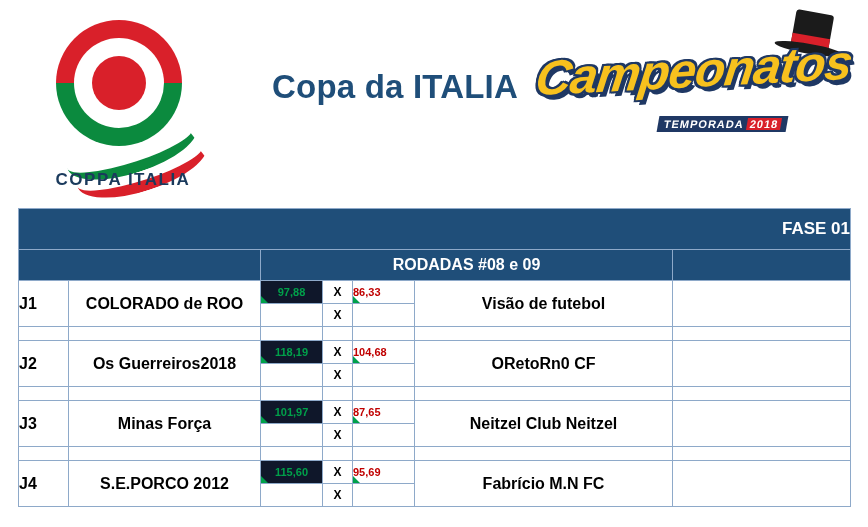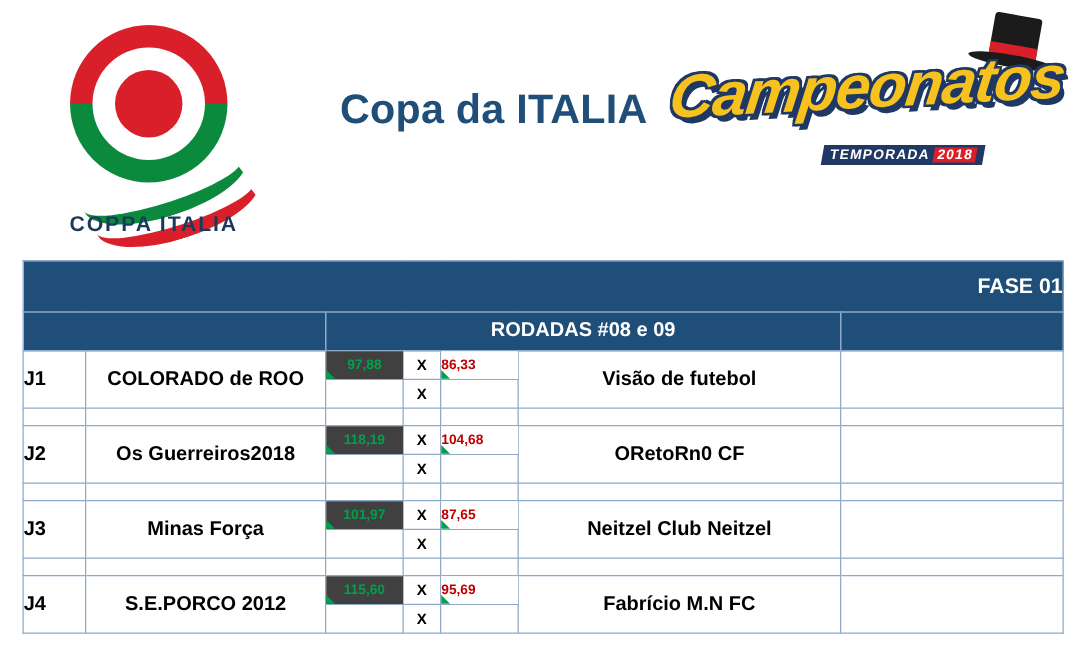--- a/index.html
+++ b/index.html
@@ -233,21 +233,21 @@
     font-size: 16px;
     font-weight: bold;
     color: #000000;
     padding: 0 4px;
   }
   .score-home {
     text-align: center;
     font-size: 11px;
     font-weight: bold;
     color: #00a04a;
-    background: #404040;
+    background: #0f172a;
     position: relative;
   }
   .score-home::after {
     content: "";
     position: absolute;
     left: 0;
     bottom: 0;
     border-left: 7px solid #00a04a;
     border-top: 7px solid transparent;
   }

